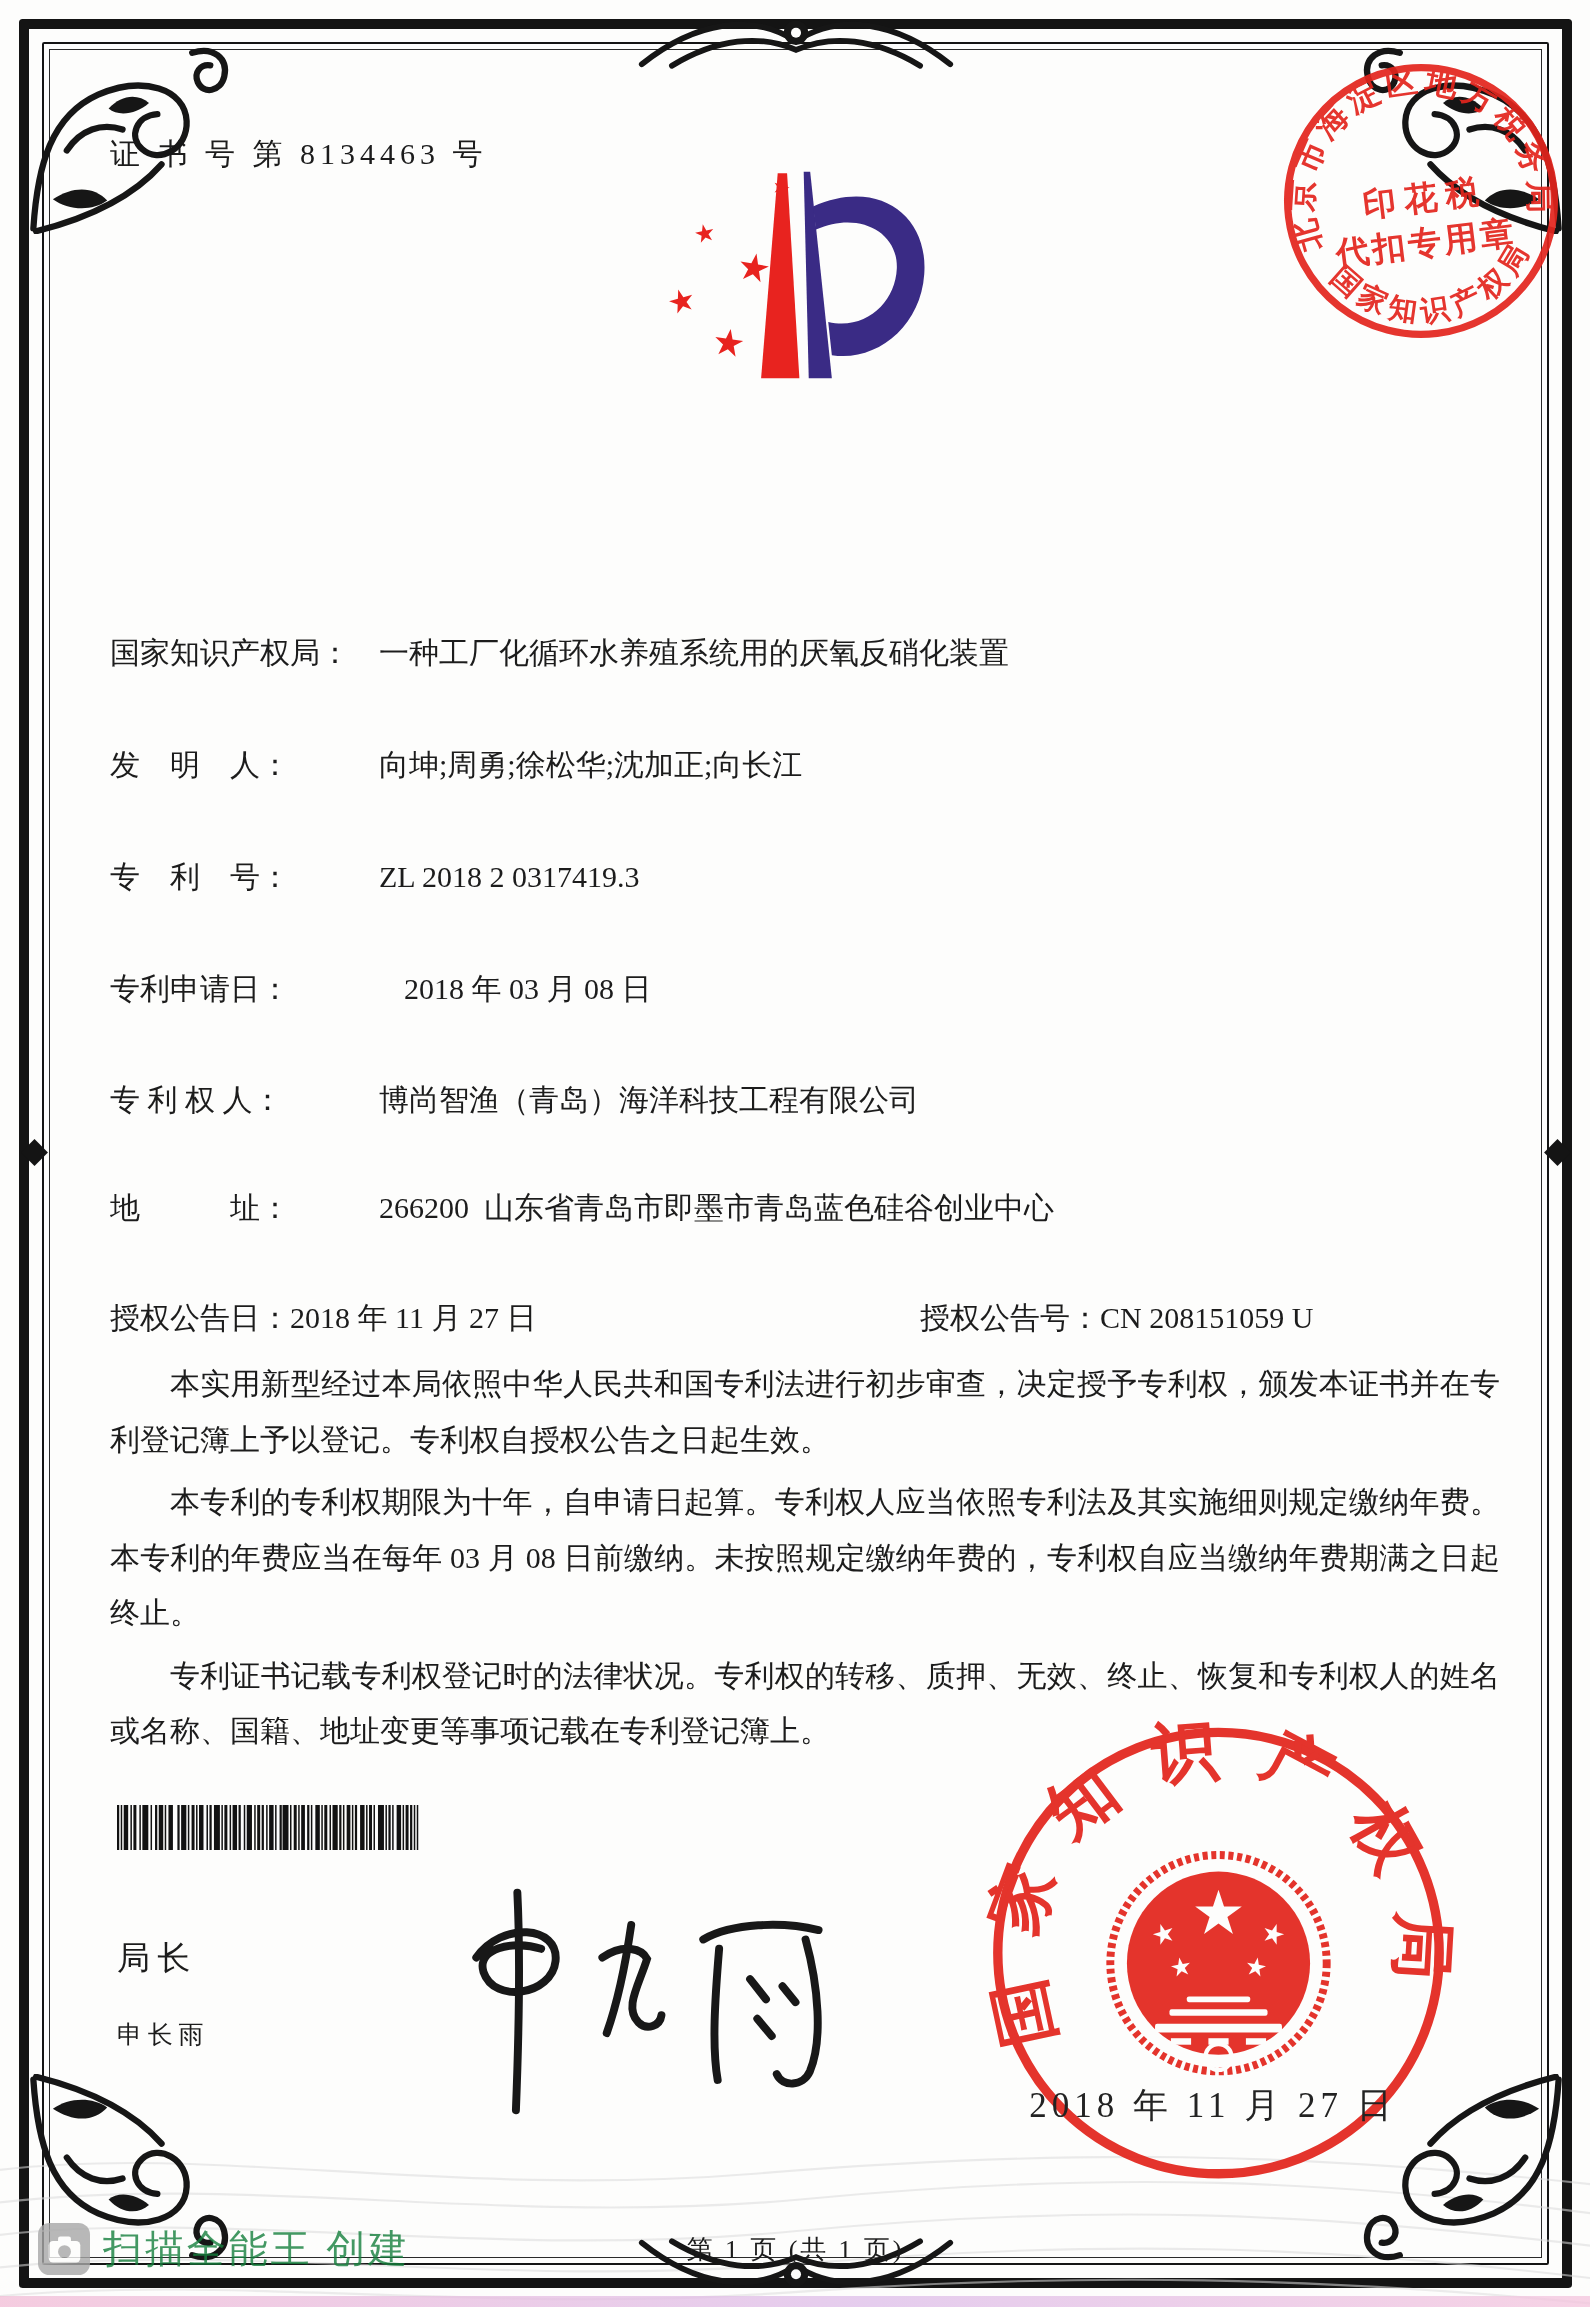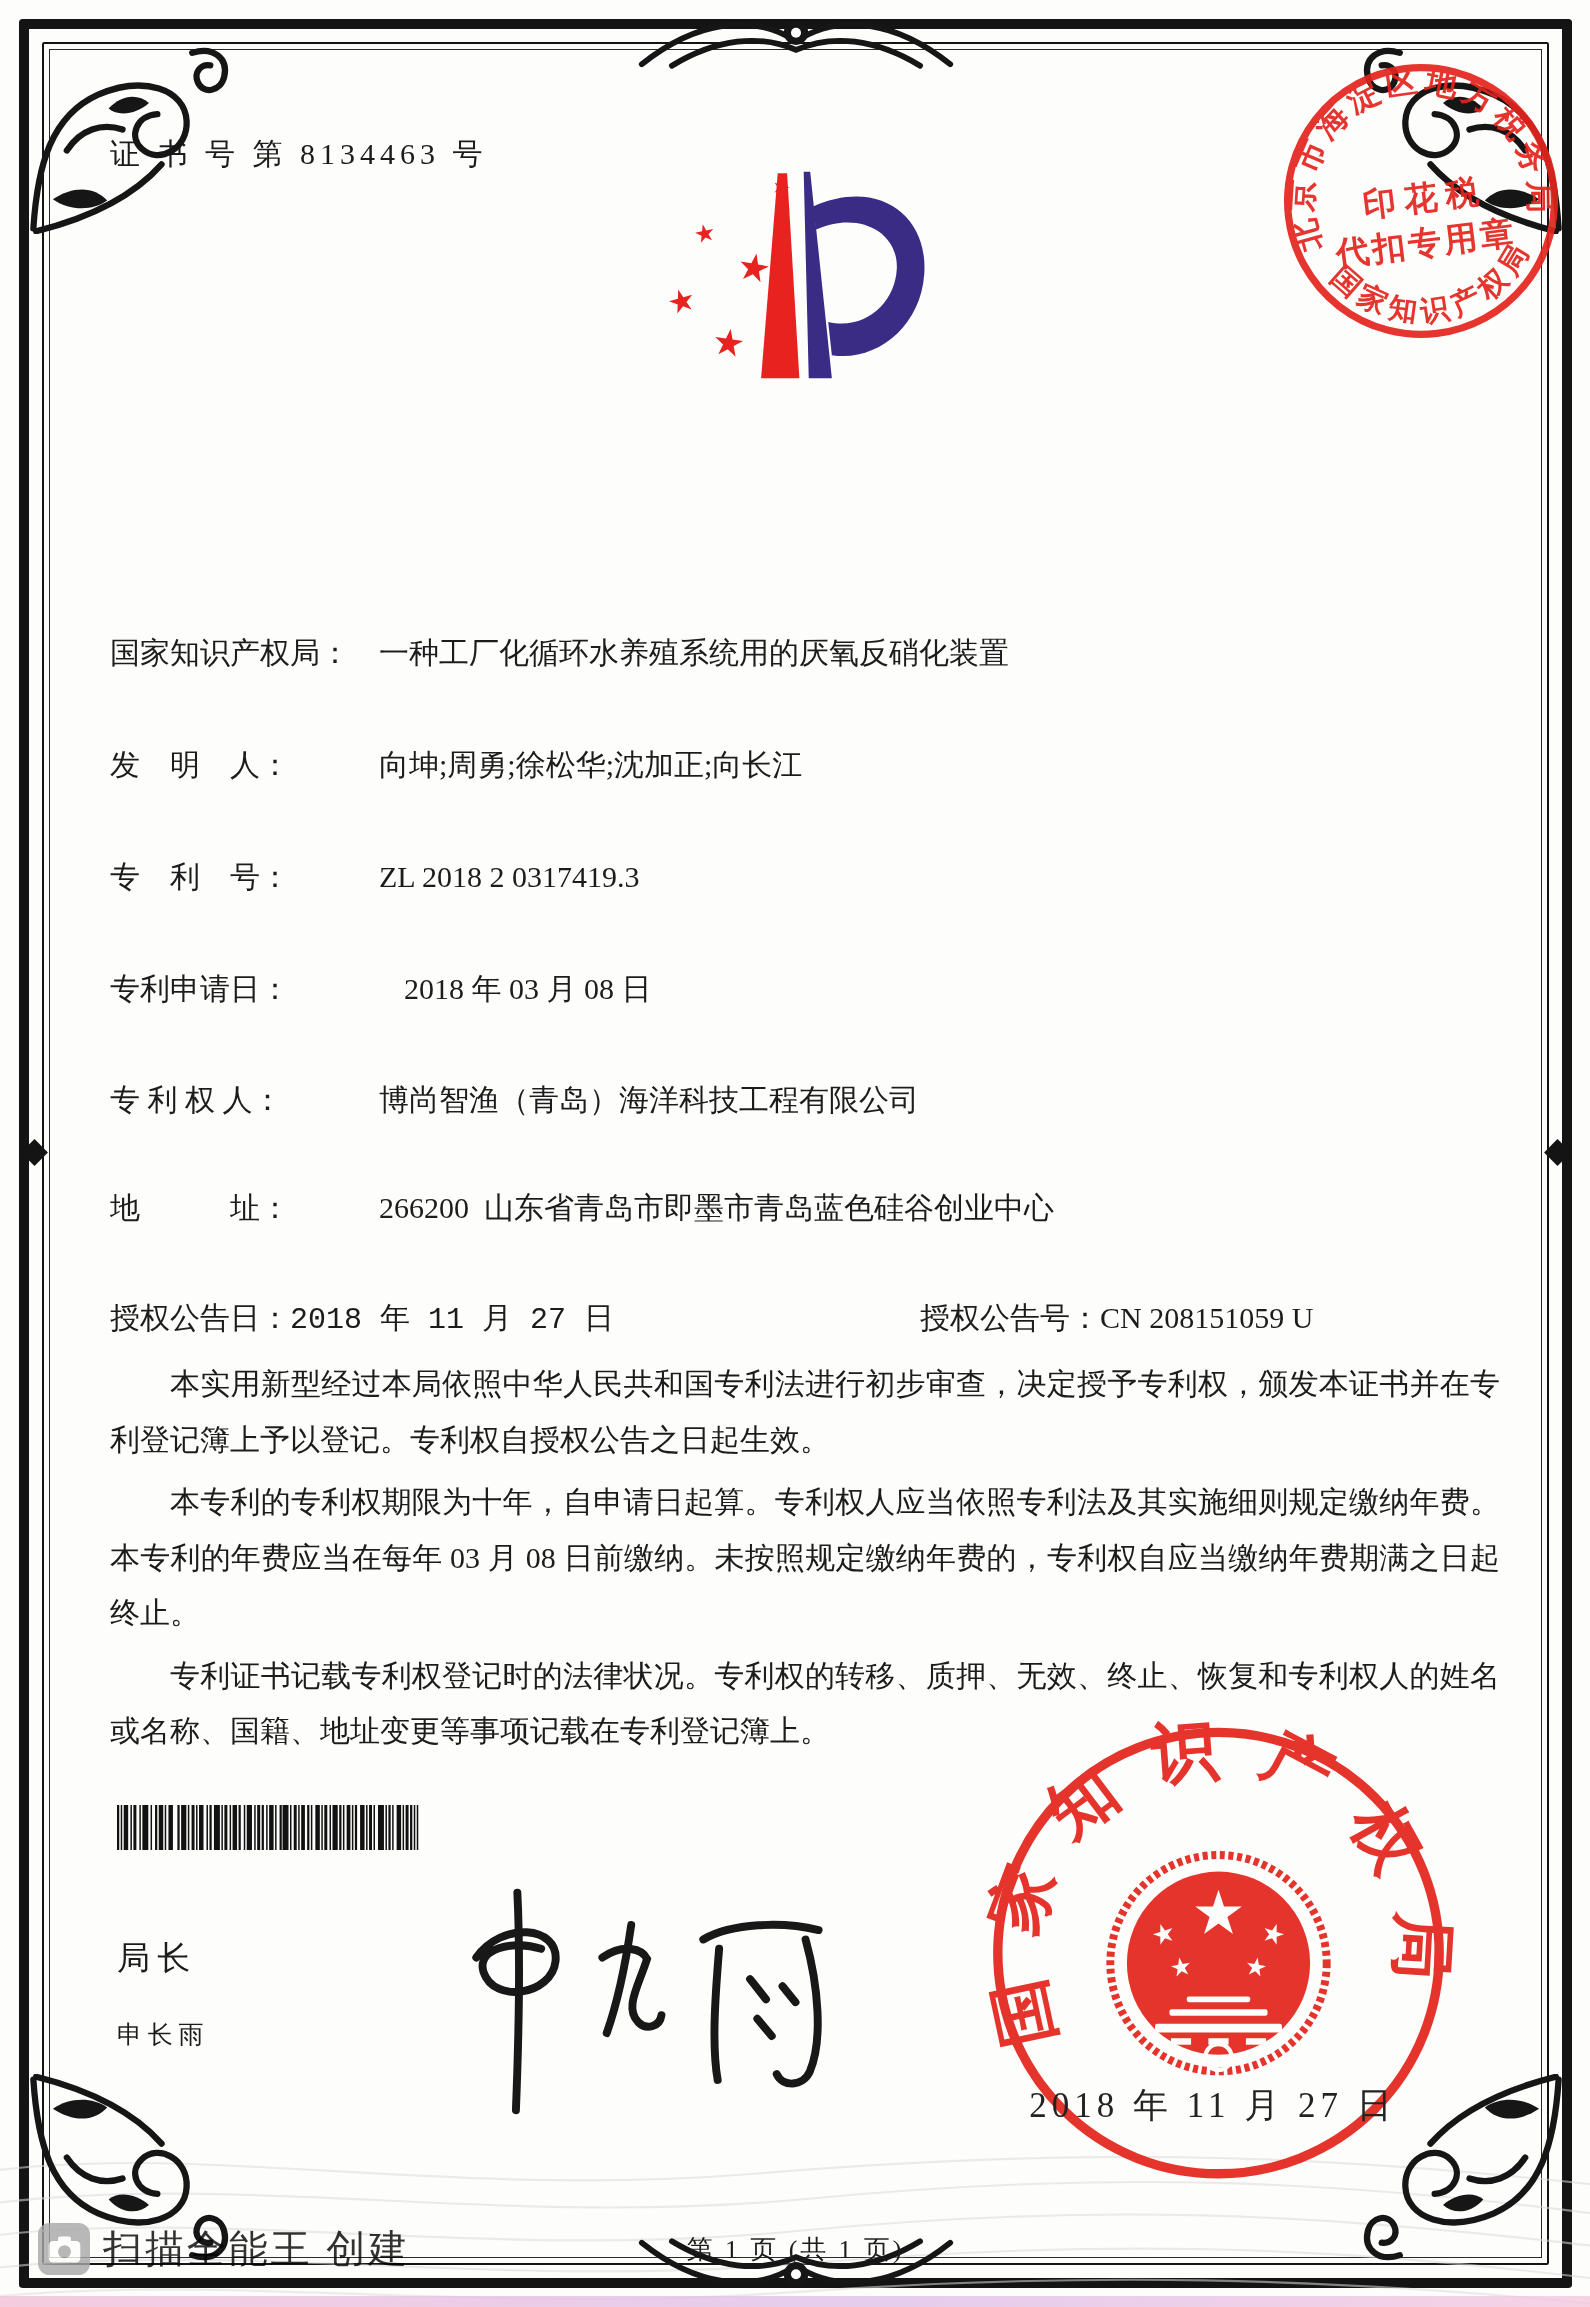--- a/index.html
+++ b/index.html
@@ -28,37 +28,37 @@
   .crest.bottom{bottom:4.3px;transform:translateX(-50%) scaleY(-1);}
   .edge-diamond{position:absolute;width:19px;height:19px;background:#141414;transform:rotate(45deg);z-index:2;}
   
   .cert-no{position:absolute;left:110px;top:134px;font-size:30px;letter-spacing:5px;font-weight:500;}
   .title{position:absolute;left:0;top:413px;width:100%;text-align:center;font-size:69px;font-weight:900;letter-spacing:16px;}
   .field-row{position:absolute;left:110px;width:1386px;display:flex;font-size:30px;line-height:1.3;}
   .field-label{flex:0 0 269px;white-space:pre;}
   .field-value{white-space:pre;}
   .grant-row{position:absolute;left:110px;top:1298px;width:1415px;font-size:30px;}
   .grant-no{position:absolute;left:810px;top:0;white-space:pre;}
-  .grant-date{position:absolute;left:0;top:0;white-space:pre;font-family:Liberation Mono, monospace;}
+  .grant-date{position:absolute;left:0;top:0;white-space:pre;}
   .paras{position:absolute;left:110px;top:1356px;width:1390px;font-size:30px;line-height:1.85;text-align:justify;}
   .paras p{margin:0 0 7.2px 0;text-indent:2em;}
   
   .barcode{position:absolute;left:117px;top:1805px;width:302px;height:45px;}
   .director-label{position:absolute;left:117px;top:1936px;font-size:33px;letter-spacing:7.2px;}
   .director-name{position:absolute;left:117px;top:2018px;font-size:25px;letter-spacing:5.8px;}
   .signature{position:absolute;left:393px;top:1871px;width:462px;height:245px;z-index:5;}
   .bigseal{position:absolute;left:973px;top:1718px;width:491px;height:476px;z-index:4;opacity:.93;}
   .seal-date{position:absolute;left:953px;top:2082px;width:520px;text-align:center;
              font-size:35px;letter-spacing:5px;color:#232323;z-index:6;white-space:pre;}
   .page-info{position:absolute;left:0;top:2232px;width:100%;text-align:center;font-size:26px;letter-spacing:2.9px;z-index:3;white-space:pre;}
   .stamp{position:absolute;left:1276px;top:56px;width:290px;height:290px;transform:rotate(-7deg);z-index:4;opacity:.92;}
   .logo{position:absolute;left:660px;top:166px;width:278px;height:218px;}
   .watermark{position:absolute;left:38px;top:2222px;display:flex;align-items:center;gap:13px;z-index:7;opacity:.8;}
   .watermark-badge{width:52px;height:52px;border-radius:11.5px;background:#a8a8a8;display:flex;align-items:center;justify-content:center;}
-  .watermark-text{font-size:39px;color:#000000;font-family:"Liberation Sans","DejaVu Sans",sans-serif;letter-spacing:2.9px;white-space:pre;}
+  .watermark-text{font-size:39px;color:#15803d;font-family:"Liberation Sans","DejaVu Sans",sans-serif;letter-spacing:2.9px;white-space:pre;}
   .waves{position:absolute;left:0;bottom:0;width:1591px;height:166px;z-index:1;}
   .scan-strip{position:absolute;left:0;bottom:0;width:100%;height:11.5px;z-index:8;
               background:linear-gradient(to right,#f2bcd6,#ddbde9 55%,#f4c4dd);opacity:.75;}
   .red-fill{fill:var(--seal-red);}
   .red-stroke{stroke:var(--seal-red);}
   .blue-fill{fill:var(--logo-blue);}
   .logo-red-fill{fill:var(--logo-red);}
   .seal-text{fill:var(--seal-red);font-family:"Liberation Serif","DejaVu Serif",serif;font-weight:bold;}
 </style>
 </head>

